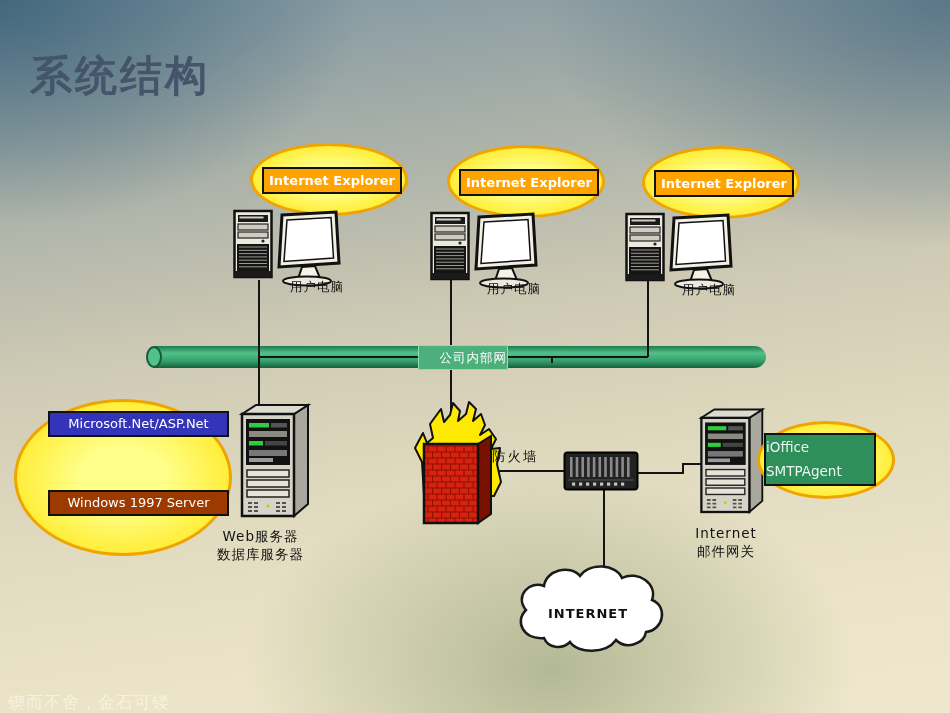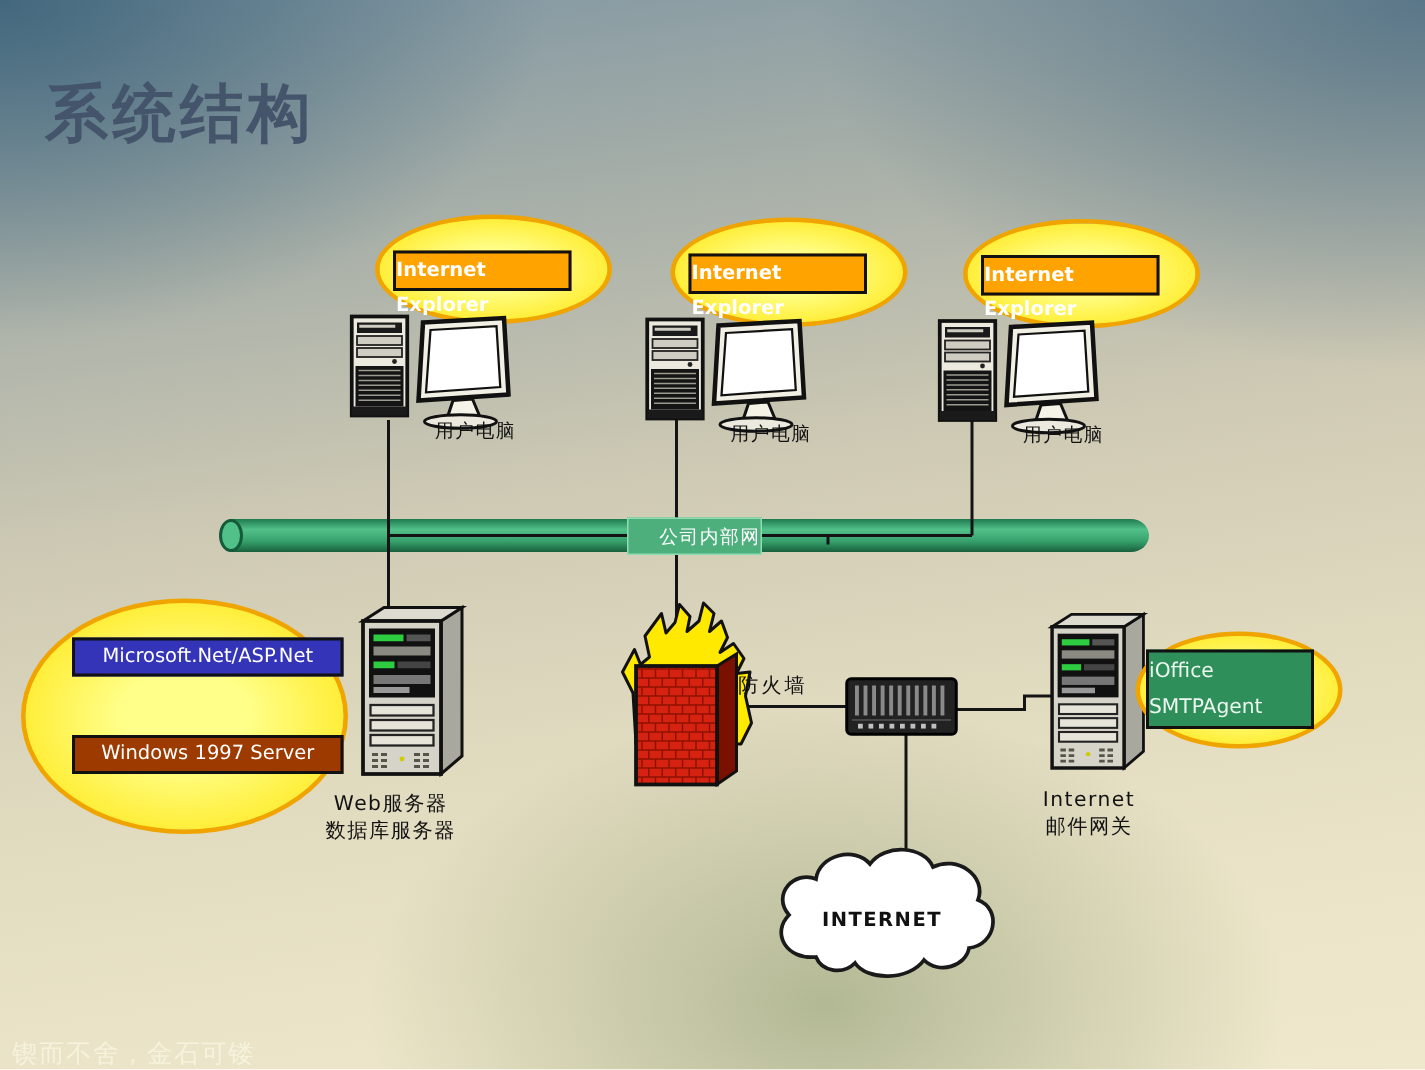--- a/index.html
+++ b/index.html
@@ -33,42 +33,42 @@
     color:#fff; font-size:12.5px; text-align:right; line-height:23px; letter-spacing:1px;
   }
   
   .client{position:absolute; width:170px; height:160px; z-index:6;}
   .ie-ellipse{
     position:absolute; left:10px; top:0; width:158px; height:73px;
     background:radial-gradient(closest-side,#ffff8a 40%,#ffee3a);
     border:3px solid #efa400; border-radius:50%; box-sizing:border-box;
   }
   .ie-chip{
-    position:absolute; left:9px; top:21px; width:119px; height:27px;
+    position:absolute; left:9px; top:21px; width:140px; height:27px;
     background:#ffa300; border:2px solid #111; box-sizing:border-box;
-    color:#fff; font-size:13px; font-weight:600; text-align:left; line-height:23px;
+    color:#fff; font-size:13px; font-weight:600; text-align:center; line-height:23px;
   }
   .pc-icon{position:absolute; left:-8px; top:64px; width:112px; height:80px;}
   .pc-label{
     position:absolute; left:-8px; top:136px; width:112px;
     text-align:right; font-size:12.5px; color:#111; letter-spacing:1px;
   }
   
   .stack-bubble{position:absolute; left:14px; top:399px; width:218px; height:157px; z-index:6;}
   .stack-ellipse{
     position:absolute; inset:0;
     background:radial-gradient(closest-side,#ffff8a 40%,#ffee3a);
     border:3px solid #efa400; border-radius:50%; box-sizing:border-box;
   }
   .stack-bar{
     position:absolute; left:34px; width:181px; height:26px;
     border:2px solid #111; box-sizing:border-box;
     color:#fff; font-size:13px; text-align:center; line-height:22px;
   }
-  .bar-net{top:26px; background:#3434b8;}
+  .bar-net{top:12px; background:#3434b8;}
   .bar-sql{top:58px; background:#009933;}
   .bar-win{top:91px; background:#9c3a00;}
   
   .srv-label{position:absolute; z-index:6; text-align:center; font-size:13.5px; color:#111; line-height:18px; letter-spacing:1px;}
   .fw-label{position:absolute; left:492px; top:448px; z-index:6; font-size:13.5px; color:#111; letter-spacing:2px;}
   
   .agent-bubble{position:absolute; left:757px; top:421px; width:138px; height:78px; z-index:6;}
   .agent-ellipse{
     position:absolute; inset:0;
     background:radial-gradient(closest-side,#ffff8a 40%,#ffee3a);

